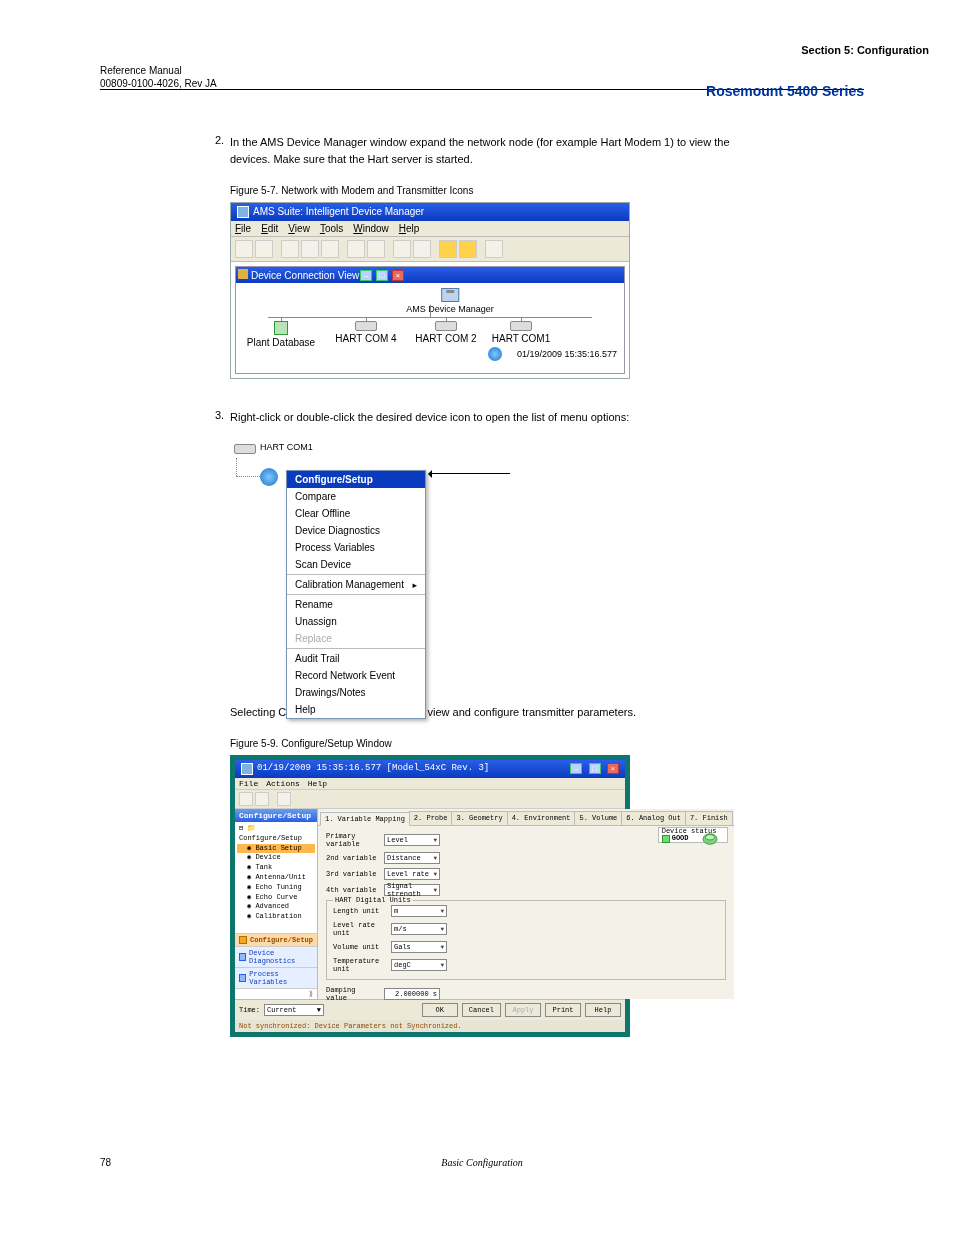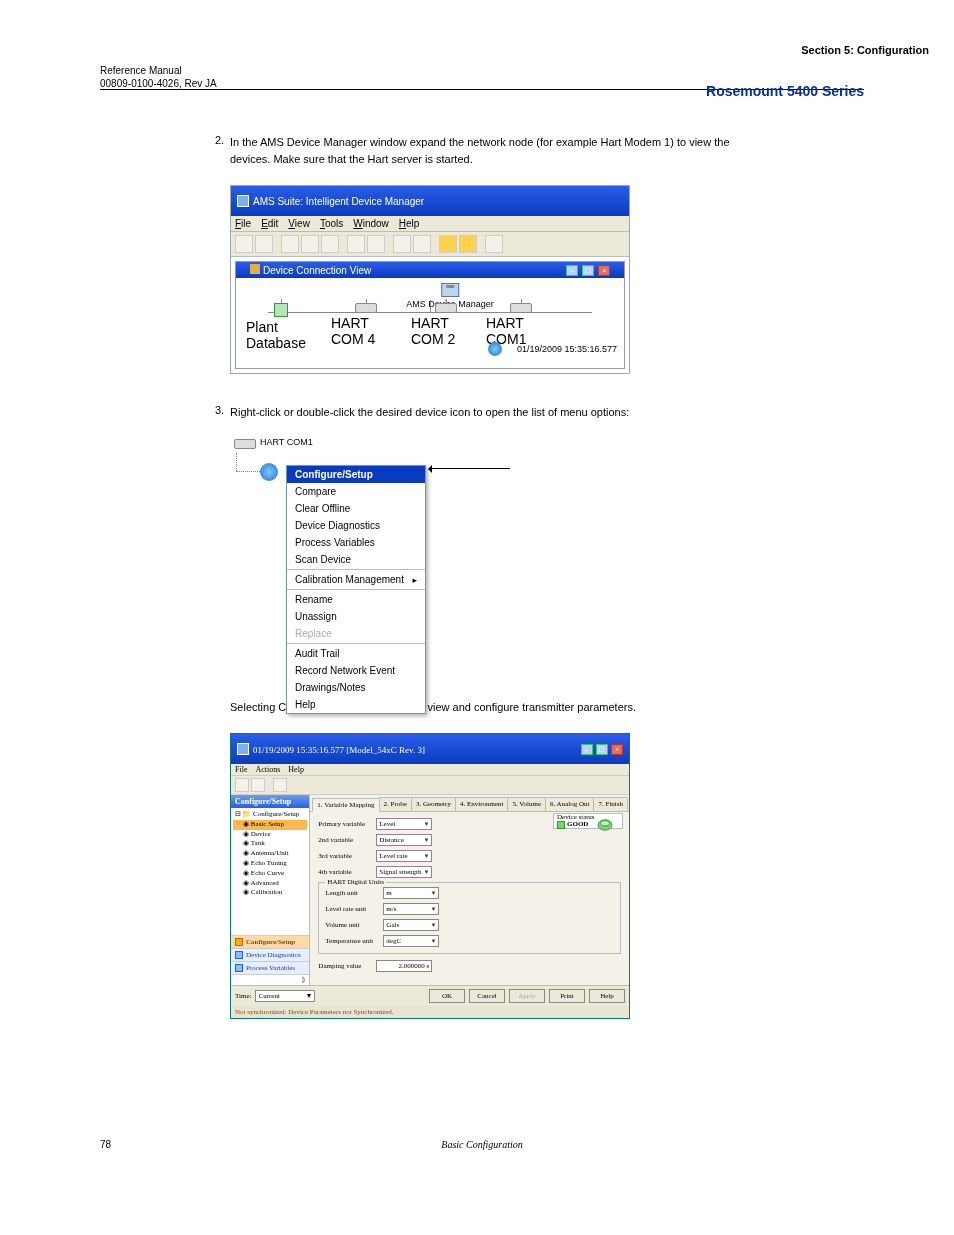--- a/index.html
+++ b/index.html
@@ -9,39 +9,39 @@
   .section-label { font-family: Arial; font-size: 11px; font-weight: bold; color: #000; position: absolute; right: 25px; top: 0; }
   .manual-label { font-family: Liberation Sans, sans-serif; font-size: 10px; position: absolute; left: 0; top: 5px; }
   .doc-id { font-family: Arial; font-size: 10px; position: absolute; left: 0; top: 18px; }
   .brand { font-family: Arial; font-size: 14px; font-weight: bold; color: #003399; position: absolute; right: 0; top: 0; margin-top: 23px; }
   .body-text { font-size: 11px; line-height: 1.5; margin: 10px 0 18px 130px; max-width: 530px; }
   .step-num { font-size: 11px; margin-left: 115px; display: inline-block; width: 14px; }
   .figure-label { font-family: Arial; font-size: 10px; margin: 6px 0 6px 130px; }
 
   
   .fig1 { width: 400px; margin-left: 130px; border: 1px solid #9aa; font-family: Tahoma, Arial; font-size: 10px; }
-  .title-bar { background: linear-gradient(#2a5ee8,#0a3bbf); color: #fff; padding: 9px 6px; display: flex; align-items: flex-end; gap:4px; }
+  .title-bar { background: linear-gradient(#2a5ee8,#0a3bbf); color: #fff; padding: 3px 6px; display: flex; align-items: flex-start; gap:4px; }
   .title-bar .icon-box { width:12px; height:12px; background:#7db2e4; display:inline-block; border:1px solid #fff; }
   .menu-bar { background:#ece9d8; padding:2px 4px; display:flex; gap:10px; border-bottom:1px solid #bbb; }
   .menu-bar span { font-size:10px; }
   .tool-bar { background:#ece9d8; padding:3px 4px; border-bottom:1px solid #bbb; display:flex; gap:2px; }
   .tb-btn { width:18px; height:18px; border:1px solid #ccc; background:#f4f2e8; display:inline-block; }
   .inner-win { margin:4px; border:1px solid #99a; }
-  .inner-title { background: linear-gradient(#2a5ee8,#0a3bbf); color:#fff; padding:2px 14px; display:flex; justify-content:space-between; }
+  .inner-title { background: linear-gradient(#2a5ee8,#0a3bbf); color:#fff; padding:2px 2px; display:flex; }
   .win-btns span { display:inline-block; width:12px; height:11px; margin-left:1px; font-size:8px; line-height:10px; text-align:center; }
   .min-btn{background:#b9d1ff;border:1px solid #3c6;}
   .max-btn{background:#b9d1ff;border:1px solid #3c6;}
   .close-btn{background:#e86b5a;color:#fff;border:1px solid #b33;}
   .canvas { background:#fff; height:90px; position:relative; }
   .node-root { position:absolute; top:5px; left:50%; transform:translateX(-50%); text-align:left; font-size:9px;margin-left:20px; }
   .monitor-icon{ width:18px; height:14px; border:1px solid #5577aa; background:#bcd4ef; margin:0 auto 2px; position:relative; }
   .monitor-icon::after{content:"";display:block;width:8px;height:3px;background:#888;margin:1px auto 0;}
   .h-line{position:absolute; top:34px; left:32px; right:32px; border-top:1px solid #888;}
   .v-line{position:absolute; top:22px; width:1px; height:12px; background:#888; left:50%;}
-  .node { position:absolute; top:25px; font-size:14px; width:70px; }
+  .node { position:absolute; top:38px; text-align:center; font-size:10px; width:70px; }
   .node .stub{position:absolute; top:-4px; left:50%; width:1px; height:4px; background:#888;}
   .modem-icon{width:22px;height:10px;background:#ddd;border:1px solid #888;margin:0 auto 2px;border-radius:2px;}
   .db-icon{width:14px;height:14px;background:#b8e2b8;border:1px solid #393;margin:0 auto 2px;}
   .sub-node{position:absolute; top:64px; left:252px; font-size:9px; display:flex; align-items:center; gap:15px;}
   .globe-icon{width:14px;height:14px;border-radius:50%;background:radial-gradient(#7fc9ff,#1d72c9);display:inline-block;}
 
   
   .fig2-wrap{ margin:6px 0 6px 130px; position:relative; height:250px; width:400px;}
   .fig2-node{ position:absolute; left:0; top:0; font-size:9px; }
   .fig2-node .modem-icon{margin:0 0 0 4px;}
@@ -54,21 +54,21 @@
   .cm-sel{ background:#0a3bbf; color:#fff; font-weight:bold; padding:3px 8px; }
   .cm-item{ padding:3px 8px; }
   .cm-item.disabled{ color:#aaa; }
   .cm-sep{ border-top:1px solid #bbb; margin:1px 0; }
   .cm-sub{ display:flex; justify-content:space-between; }
   .arrow-r::after{content:"▸"; font-size:9px;}
   .pointer-arrow{position:absolute; left:200px; top:29px; width:80px; height:1px; background:#000;}
   .pointer-arrow::before{content:""; position:absolute; left:-6px; top:-3px; border:4px solid transparent; border-right-color:#000;}
 
   
-  .fig3{ width:400px; margin-left:130px; border:1px solid #0f766e; font-family:Liberation Serif, serif; font-size:8px; }
+  .fig3{ width:400px; margin-left:130px; border:5px solid #0f766e; font-family:Liberation Mono, monospace; font-size:8px; }
   .fig3 .title-bar{ font-size:9px; }
   .fig3-menus{ background:#ece9d8; padding:1px 4px; border-bottom:1px solid #ccc; font-size:8px; display:flex; gap:8px;}
   .fig3-tools{ background:#ece9d8; padding:2px 4px; border-bottom:1px solid #ccc; display:flex; gap:2px;}
   .fig3-tools .tb-btn{width:14px;height:14px;}
   .fig3-body{ display:flex; height:190px; }
   .nav-pane{ width:92px; background:#fff; border-right:1px solid #bbb; display:flex; flex-direction:column;}
   .nav-header{ background:linear-gradient(#6aa0e6,#2a5ee8); color:#fff; font-size:8px; font-weight:bold; padding:2px 4px;}
   .nav-tree{ flex:1; padding:2px 2px; overflow:hidden; font-size:7px; line-height:1.4; }
   .nav-tree .tree-item{ padding-left:10px; white-space:nowrap; overflow:hidden; }
   .nav-tree .tree-root{ padding-left:2px; }
@@ -118,20 +118,21 @@
   <span class="manual-label">Reference Manual</span>
   <span class="doc-id">00809-0100-4026, Rev JA</span>
   <span class="brand">Rosemount 5400 Series</span>
 </div>
 <div class="section-label" style="top:44px;">Section 5: Configuration</div>
 
 <div>
   <span class="step-num">2.</span>
 </div>
 <p class="body-text" style="margin-top:-14px;">In the AMS Device Manager window expand the network node (for example Hart Modem 1) to view the devices. Make sure that the Hart server is started.</p>
+<div class="figure-label">Figure 5-7. Network with Modem and Transmitter Icons</div>
 
 <div class="fig1">
   <div class="title-bar">
     <span class="icon-box"></span>
     <span>AMS Suite: Intelligent Device Manager</span>
   </div>
   <div class="menu-bar">
     <span><span class="u">F</span>ile</span>
     <span><span class="u">E</span>dit</span>
     <span><span class="u">V</span>iew</span>
@@ -236,20 +237,21 @@
     <div class="cm-sep"></div>
     <div class="cm-item">Audit Trail</div>
     <div class="cm-item">Record Network Event</div>
     <div class="cm-item">Drawings/Notes</div>
     <div class="cm-item">Help</div>
   </div>
   <div class="pointer-arrow"></div>
 </div>
 
 <p class="body-text">Selecting Configure/Setup allows you to view and configure transmitter parameters.</p>
+<div class="figure-label">Figure 5-9. Configure/Setup Window</div>
 
 <div class="fig3">
   <div class="title-bar">
     <span class="icon-box"></span>
     <span>01/19/2009 15:35:16.577 [Model_54xC Rev. 3]</span>
     <span style="flex:1"></span>
     <span class="win-btns">
       <span class="min-btn">–</span>
       <span class="max-btn">□</span>
       <span class="close-btn">×</span>

